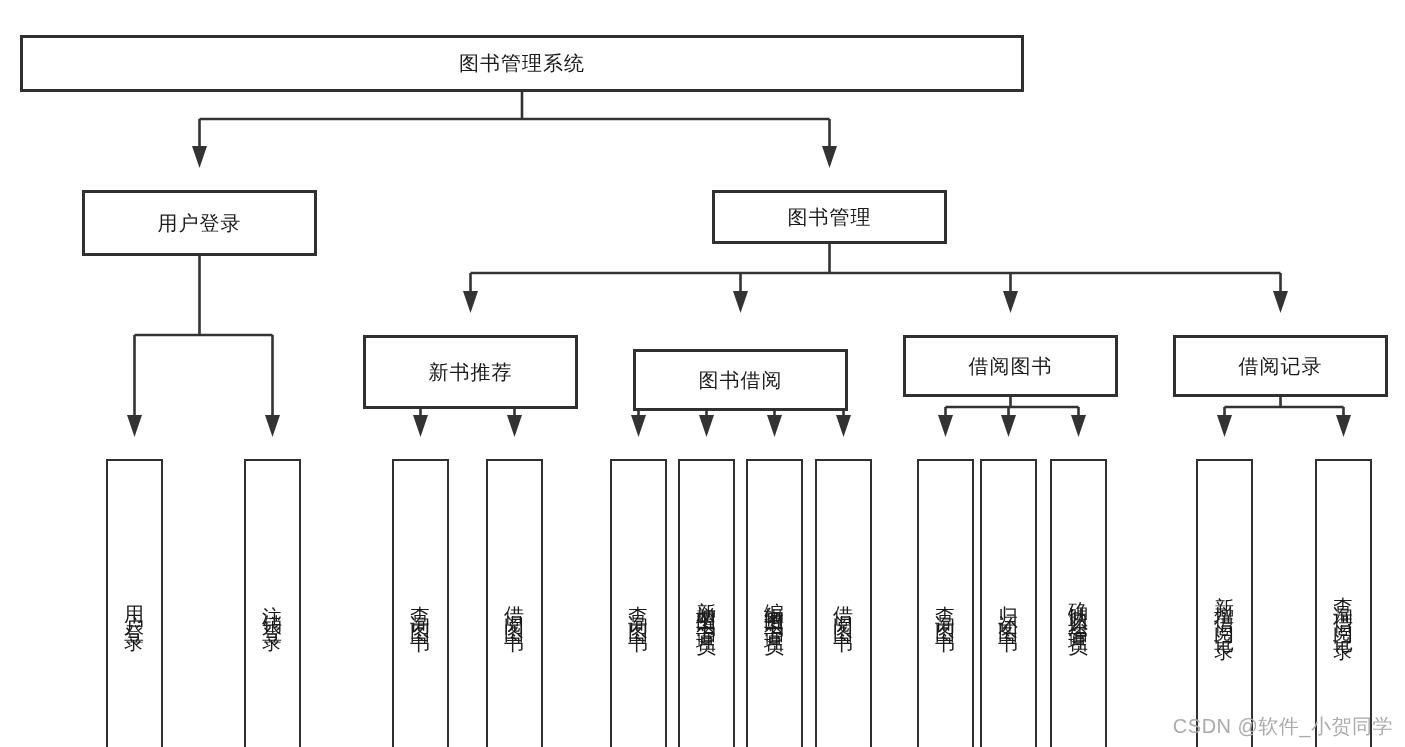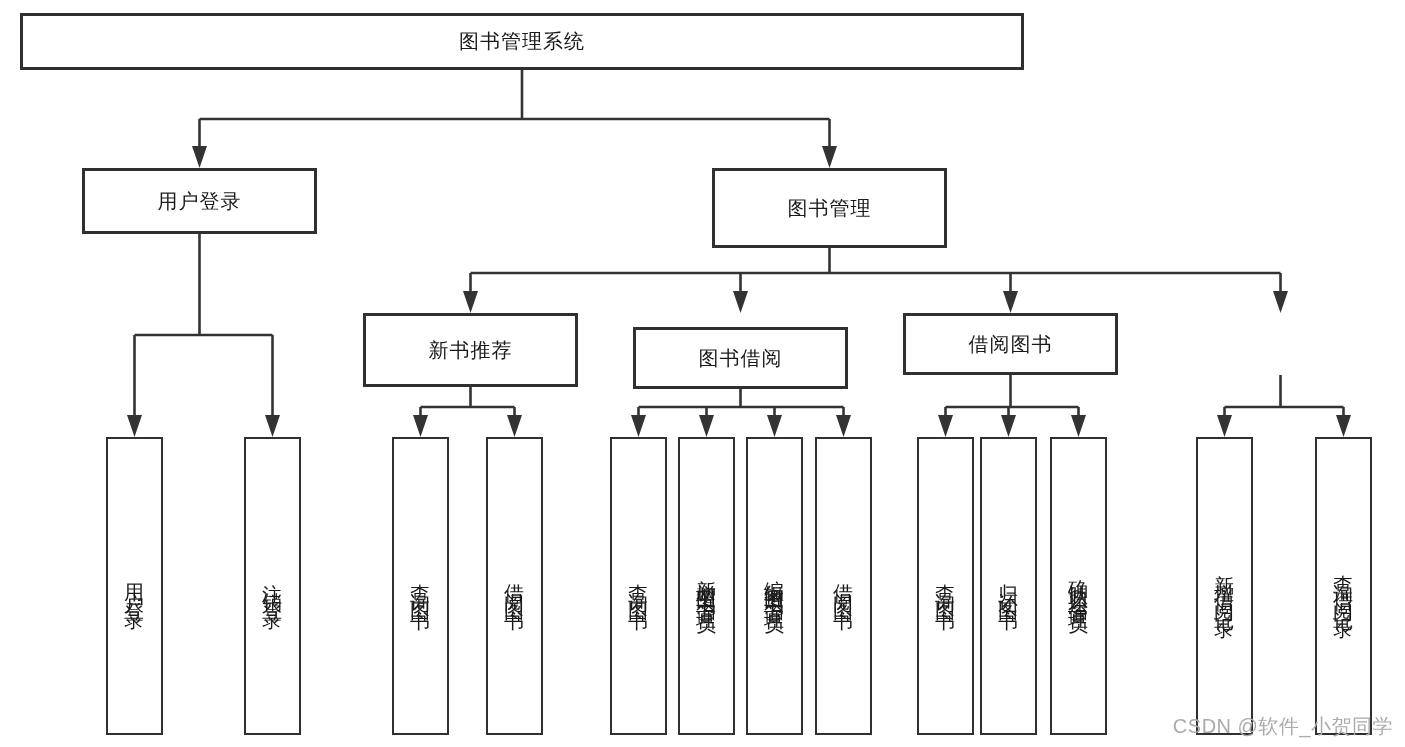--- a/index.html
+++ b/index.html
@@ -23,20 +23,21 @@
   .connector .arrow { fill: var(--line); stroke: none; }
   .hbox, .vbox {
     position: absolute;
     box-sizing: border-box;
     background: #ffffff;
     border: 3px solid var(--box_border);
     display: flex;
     align-items: center;
     justify-content: center;
     color: var(--text);
+    margin-top: 22px;
   }
   .hbox span {
     font-size: 20px;
     letter-spacing: 1px;
     white-space: nowrap;
   }
   .vbox { border-width: 2.5px; }
   .vbox span {
     writing-mode: vertical-rl;
     text-orientation: mixed;
@@ -90,32 +91,35 @@
       M1217,415 L1232,415 L1224.5,437 Z M1336,415 L1351,415 L1343.5,437 Z"></path>
   </svg>
 
   <div class="hbox" style="left:20px;top:13px;width:1004px;height:57px">
     <span>图书管理系统</span>
   </div>
 
   <div class="hbox" style="left:82px;top:168px;width:235px;height:66px">
     <span>用户登录</span>
   </div>
-  <div class="hbox" style="left:712px;top:168px;width:235px;height:80px">
+  <div class="hbox" style="left:712px;top:168px;width:235px;height:54px">
     <span>图书管理</span>
   </div>
 
   <div class="hbox" style="left:363px;top:313px;width:215px;height:74px">
     <span>新书推荐</span>
   </div>
   <div class="hbox" style="left:633px;top:327px;width:215px;height:62px">
     <span>图书借阅</span>
   </div>
   <div class="hbox" style="left:903px;top:313px;width:215px;height:62px">
     <span>借阅图书</span>
+  </div>
+  <div class="hbox" style="left:1173px;top:313px;width:215px;height:62px">
+    <span>借阅记录</span>
   </div>
 
   <div class="vbox" style="left:106px;top:437px;width:57px;height:298px">
     <span>用户登录</span>
   </div>
   <div class="vbox" style="left:244px;top:437px;width:57px;height:298px">
     <span>注销登录</span>
   </div>
 
   <div class="vbox" style="left:392px;top:437px;width:57px;height:298px">

